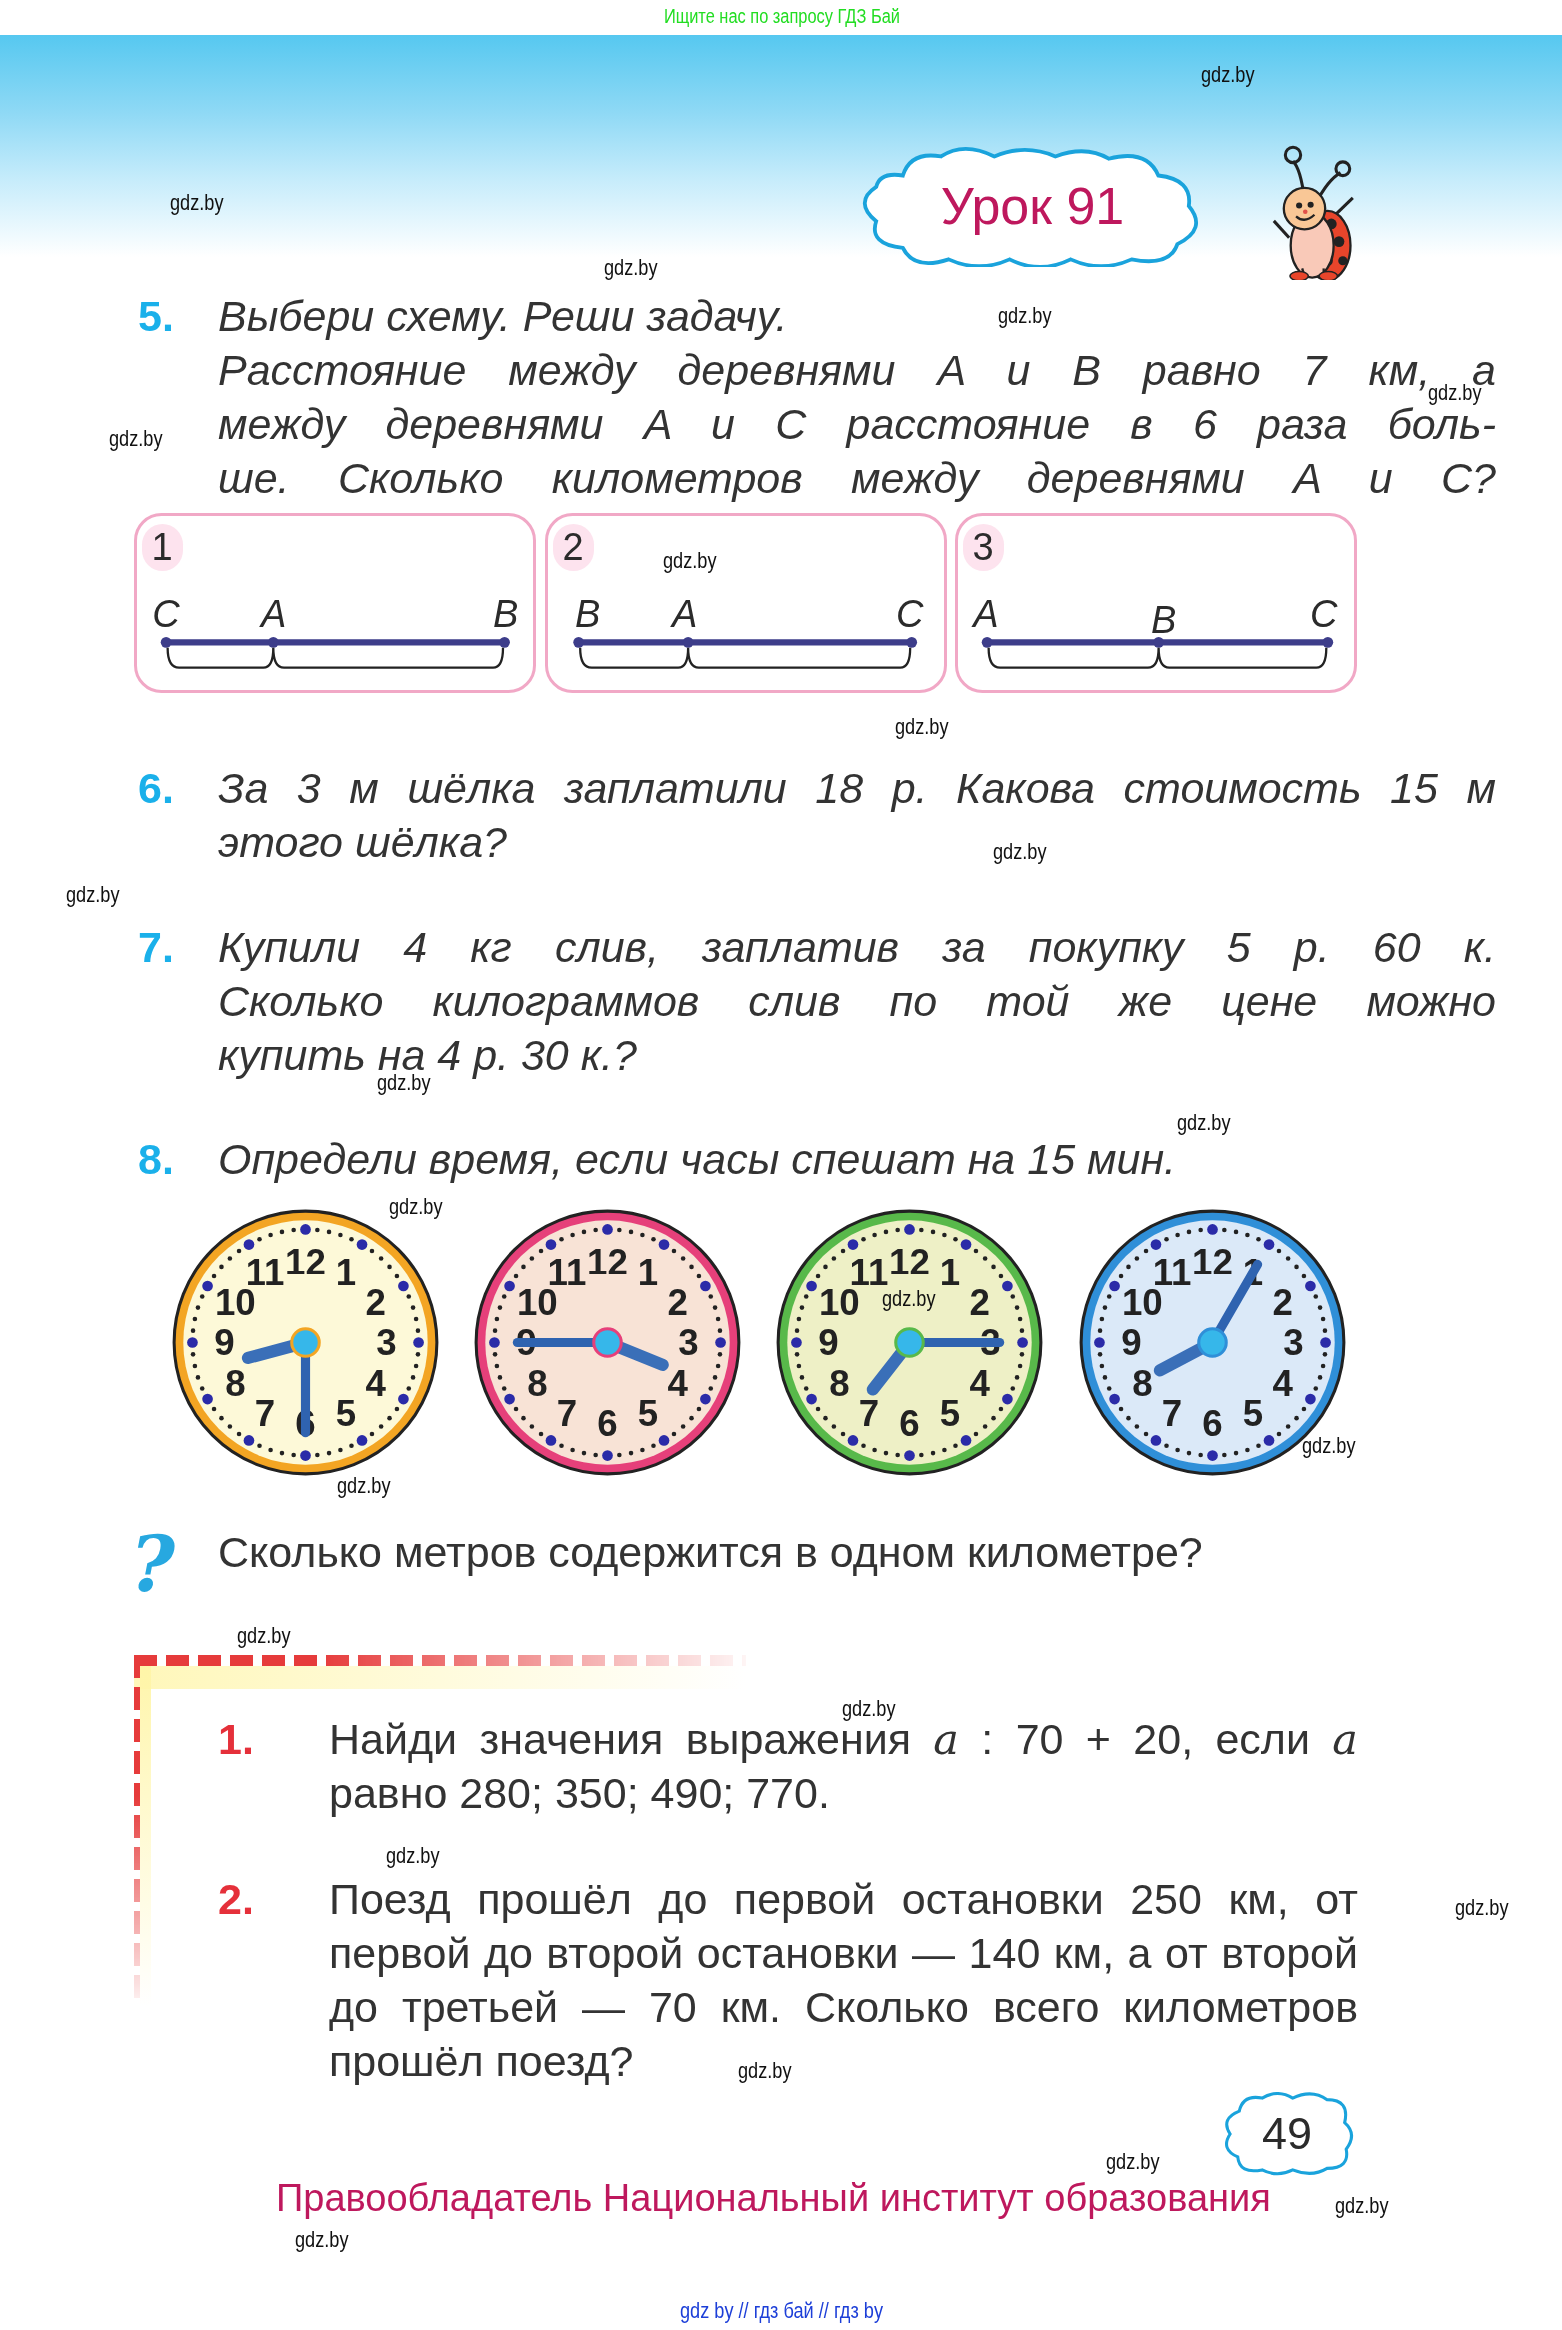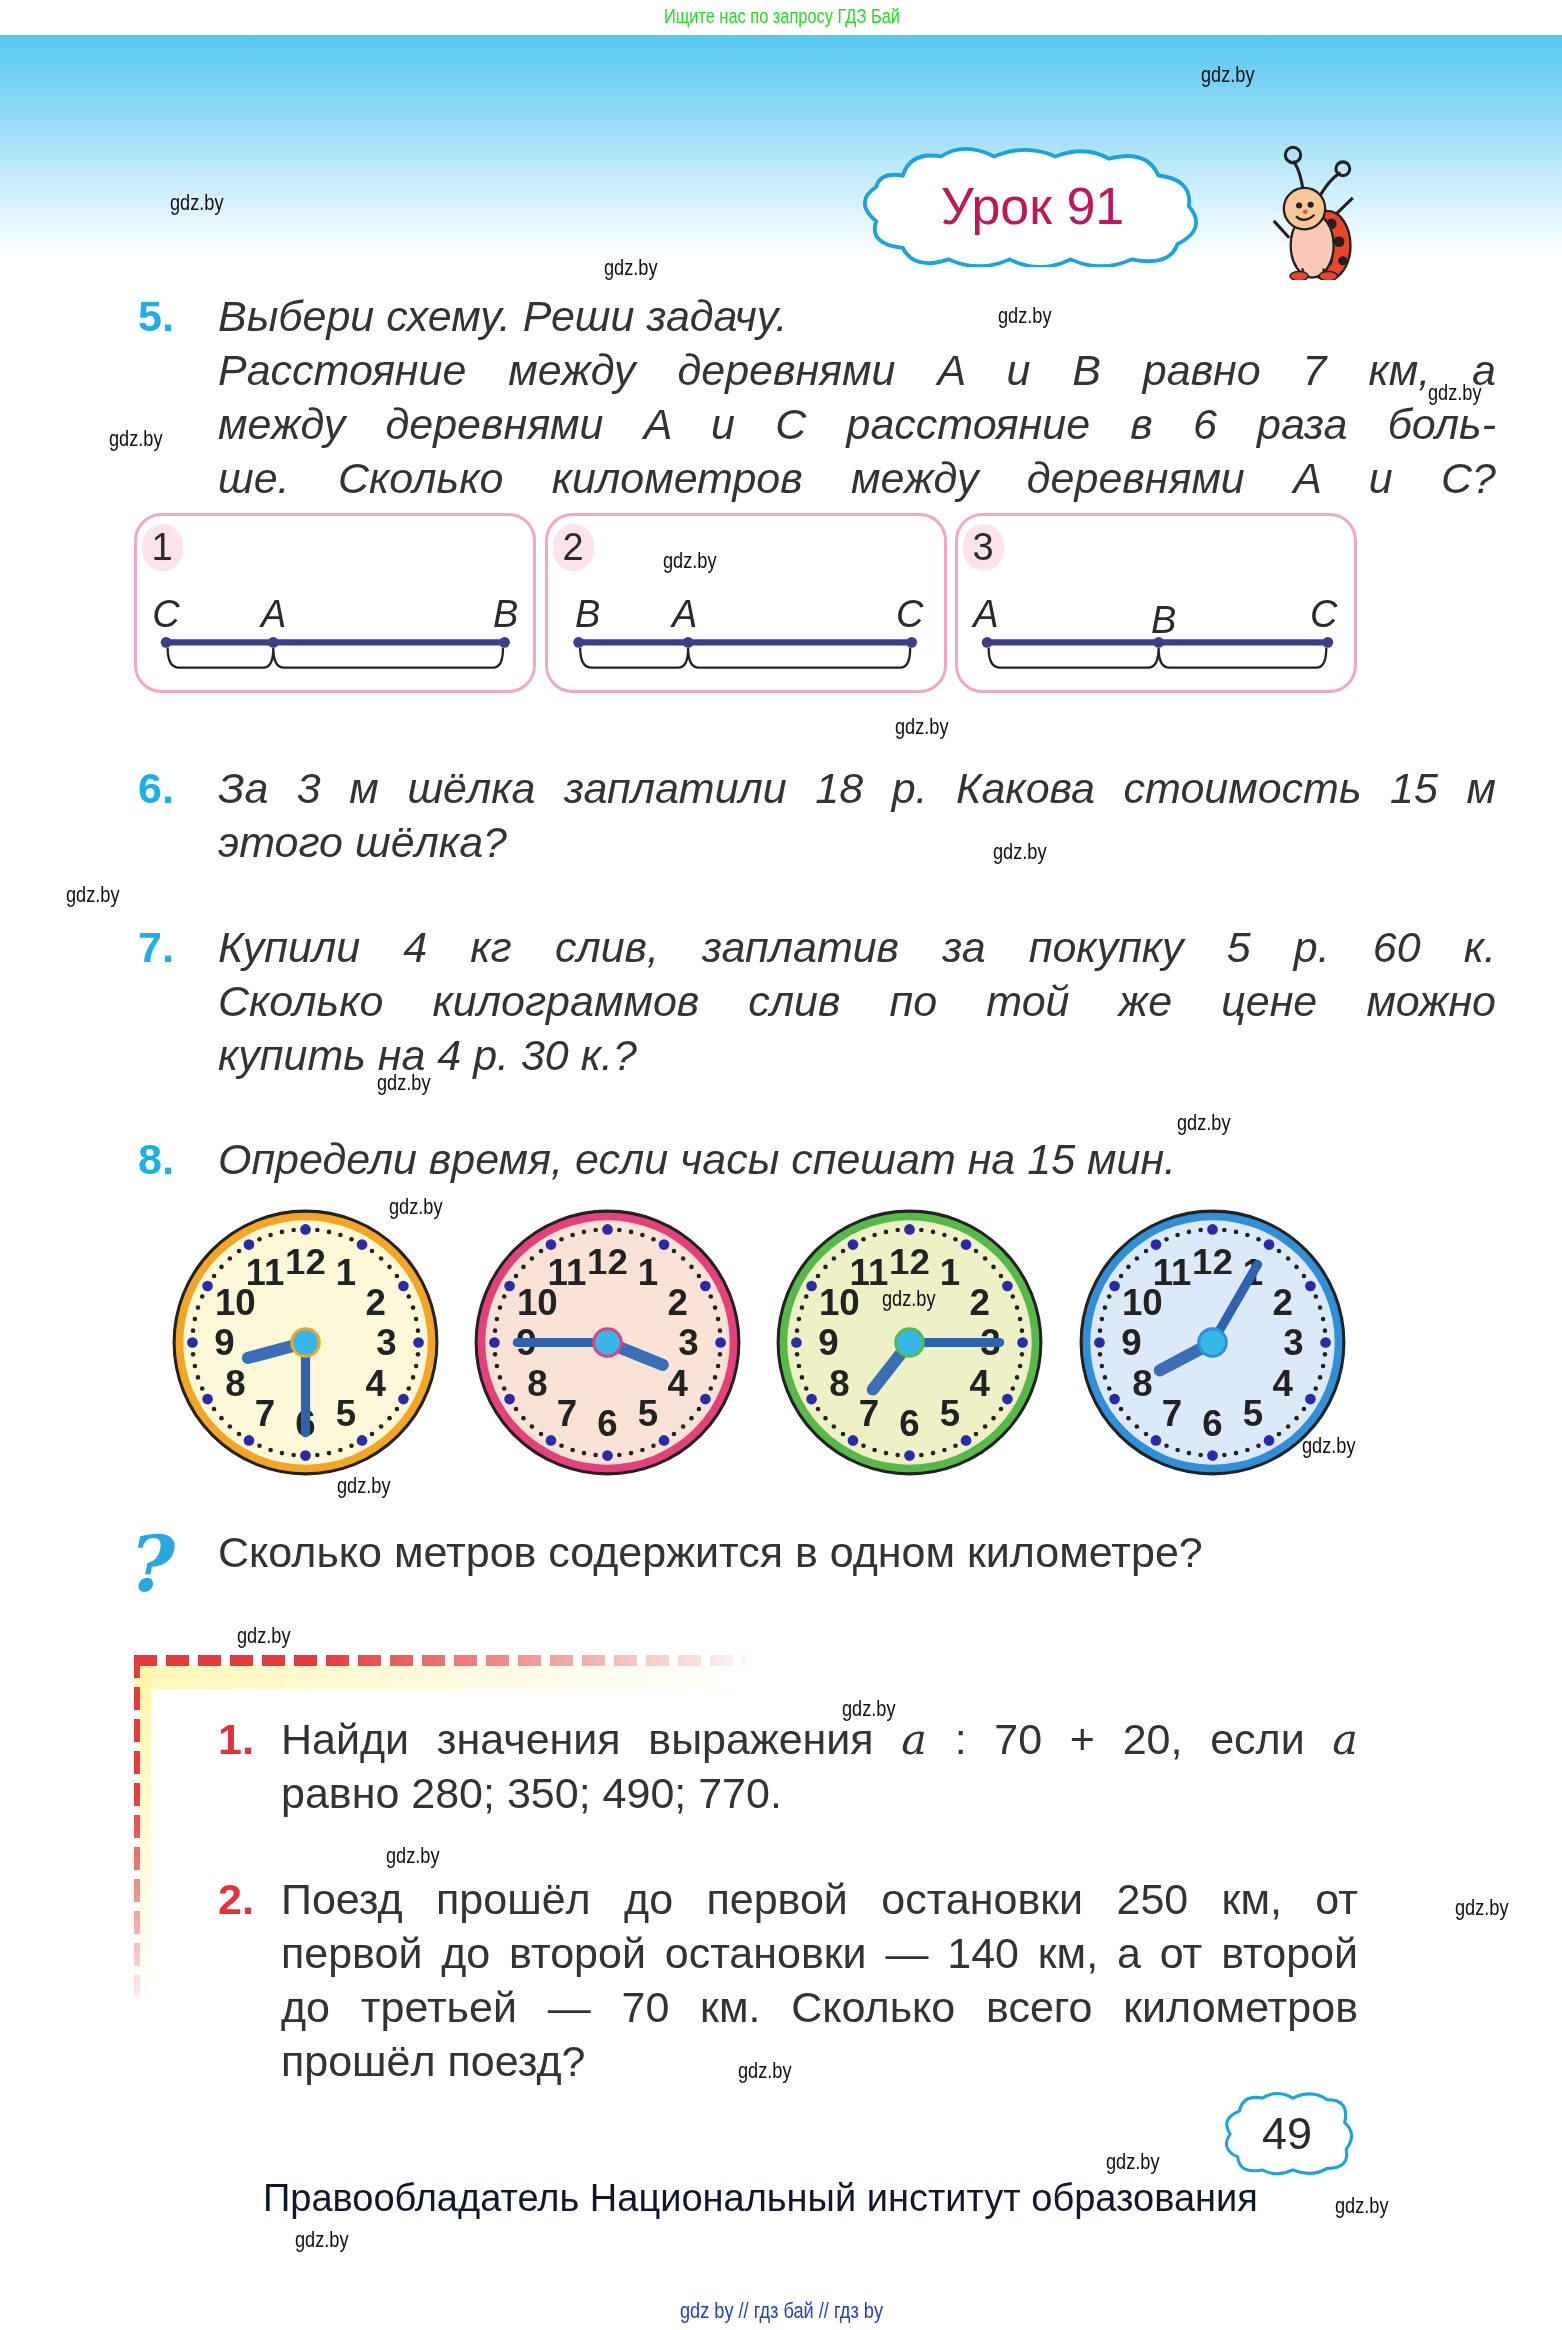--- a/index.html
+++ b/index.html
@@ -47,28 +47,28 @@
   .review-left { position: absolute; left: 0; top: 0; width: 6.1px; height: 352px;
                  background: repeating-linear-gradient(to bottom, #e63b3b 0 23px, transparent 23px 32px);
                  -webkit-mask-image: linear-gradient(to bottom, #000 0%, #000 40%, rgba(0,0,0,0.05) 100%);
                  mask-image: linear-gradient(to bottom, #000 0%, #000 40%, rgba(0,0,0,0.05) 100%); }
   .review-left-glow { position: absolute; left: 6.1px; top: 0; width: 10.7px; height: 352px;
                  background: linear-gradient(to bottom, #fff5a8, rgba(255,255,255,0)); }
 
   .rtask { position: absolute; left: 218px; font-size: 43px; line-height: 54px; color: #333; }
   .rtask-num { position: absolute; left: 0; top: 0; font-weight: bold; color: #e5303a; }
   .rtask-text { position: absolute; left: 63px; width: 1077px; }
-  .rtask-text .line { display: block; white-space: nowrap; text-align: justify; text-align-last: justify; }
+  .rtask-text .line { display: block; white-space: nowrap; text-align: justify; text-align-last: justify; margin-left: 48px; }
   .rtask-text .line.last { text-align-last: left; }
   .math-a { font-family: "DejaVu Serif", serif; font-style: italic; }
 
   .page-cloud { position: absolute; left: 1216px; top: 2092px; width: 142px; height: 84px; }
   .page-num { position: absolute; left: 0; top: 0; width: 142px; height: 84px; line-height: 84px; text-align: center; font-size: 45px; color: #2b2b2b; }
 
-  .copyright { position: absolute; left: 263px; top: 2177px; font-size: 38px; color: #0f172a; white-space: nowrap; }
+  .copyright { position: absolute; left: 276px; top: 2177px; font-size: 38px; color: #be185d; white-space: nowrap; }
   .footer-links { position: absolute; left: 0; top: 2299px; width: 1563px; text-align: center; font-size: 21.4px; color: #1d3fd8; }
   .footer-links span { display: inline-block; transform: scaleX(0.85); }
 </style>
 </head>
 <body>
 
 <div class="top-banner">
   <span>Ищите нас по запросу ГДЗ Бай</span>
 </div>
 

